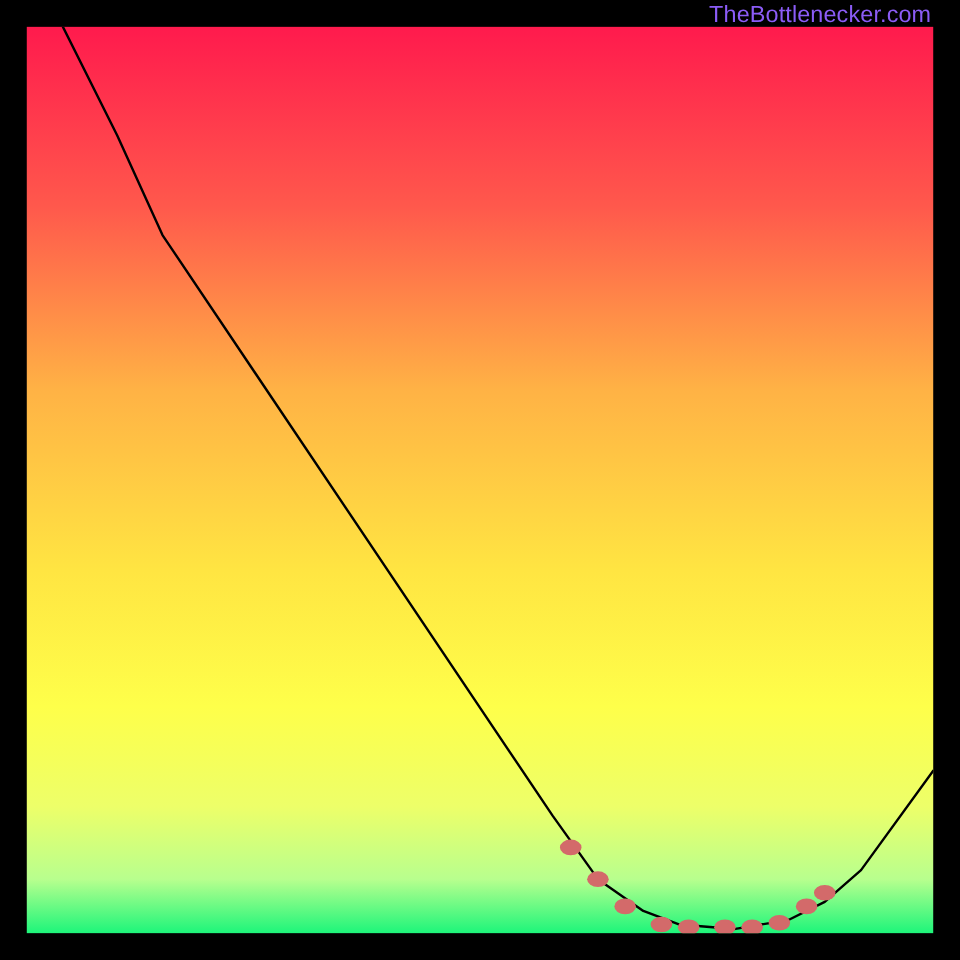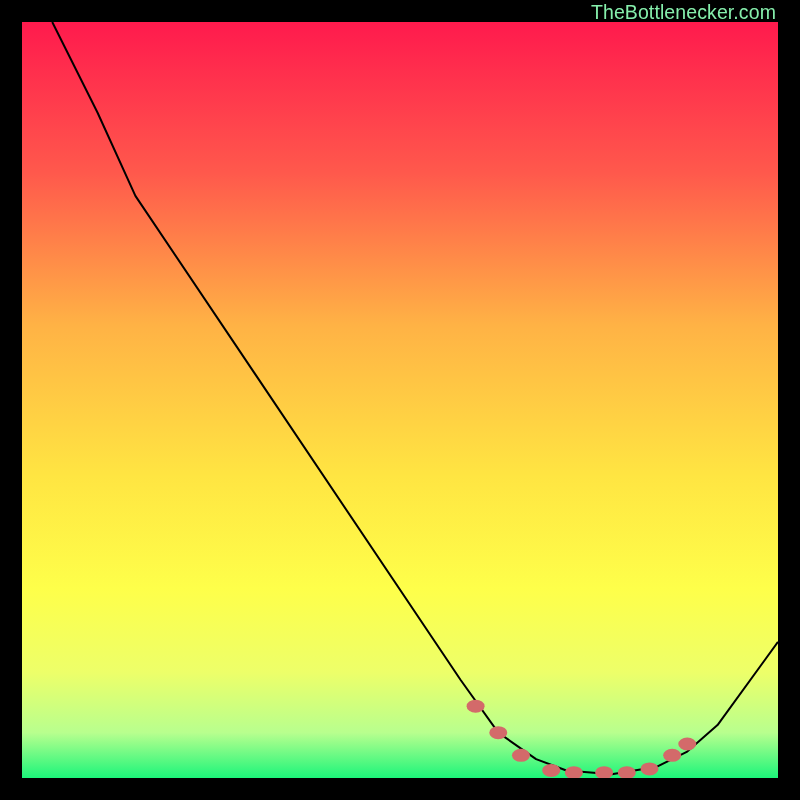--- a/index.html
+++ b/index.html
@@ -24,21 +24,21 @@
     top: 22px;
     left: 22px;
     width: 756px;
     height: 756px;
     overflow: hidden;
   }
   .watermark {
     position: absolute;
     top: 1px;
     right: 24px;
-    color: #86efac;
+    color: #8b5cf6;
     font-size: 19.5px;
     font-weight: 500;
     letter-spacing: 0.1px;
   }
   svg { display: block; }
 </style>
 </head>
 <body>
 
 <div class="frame">

